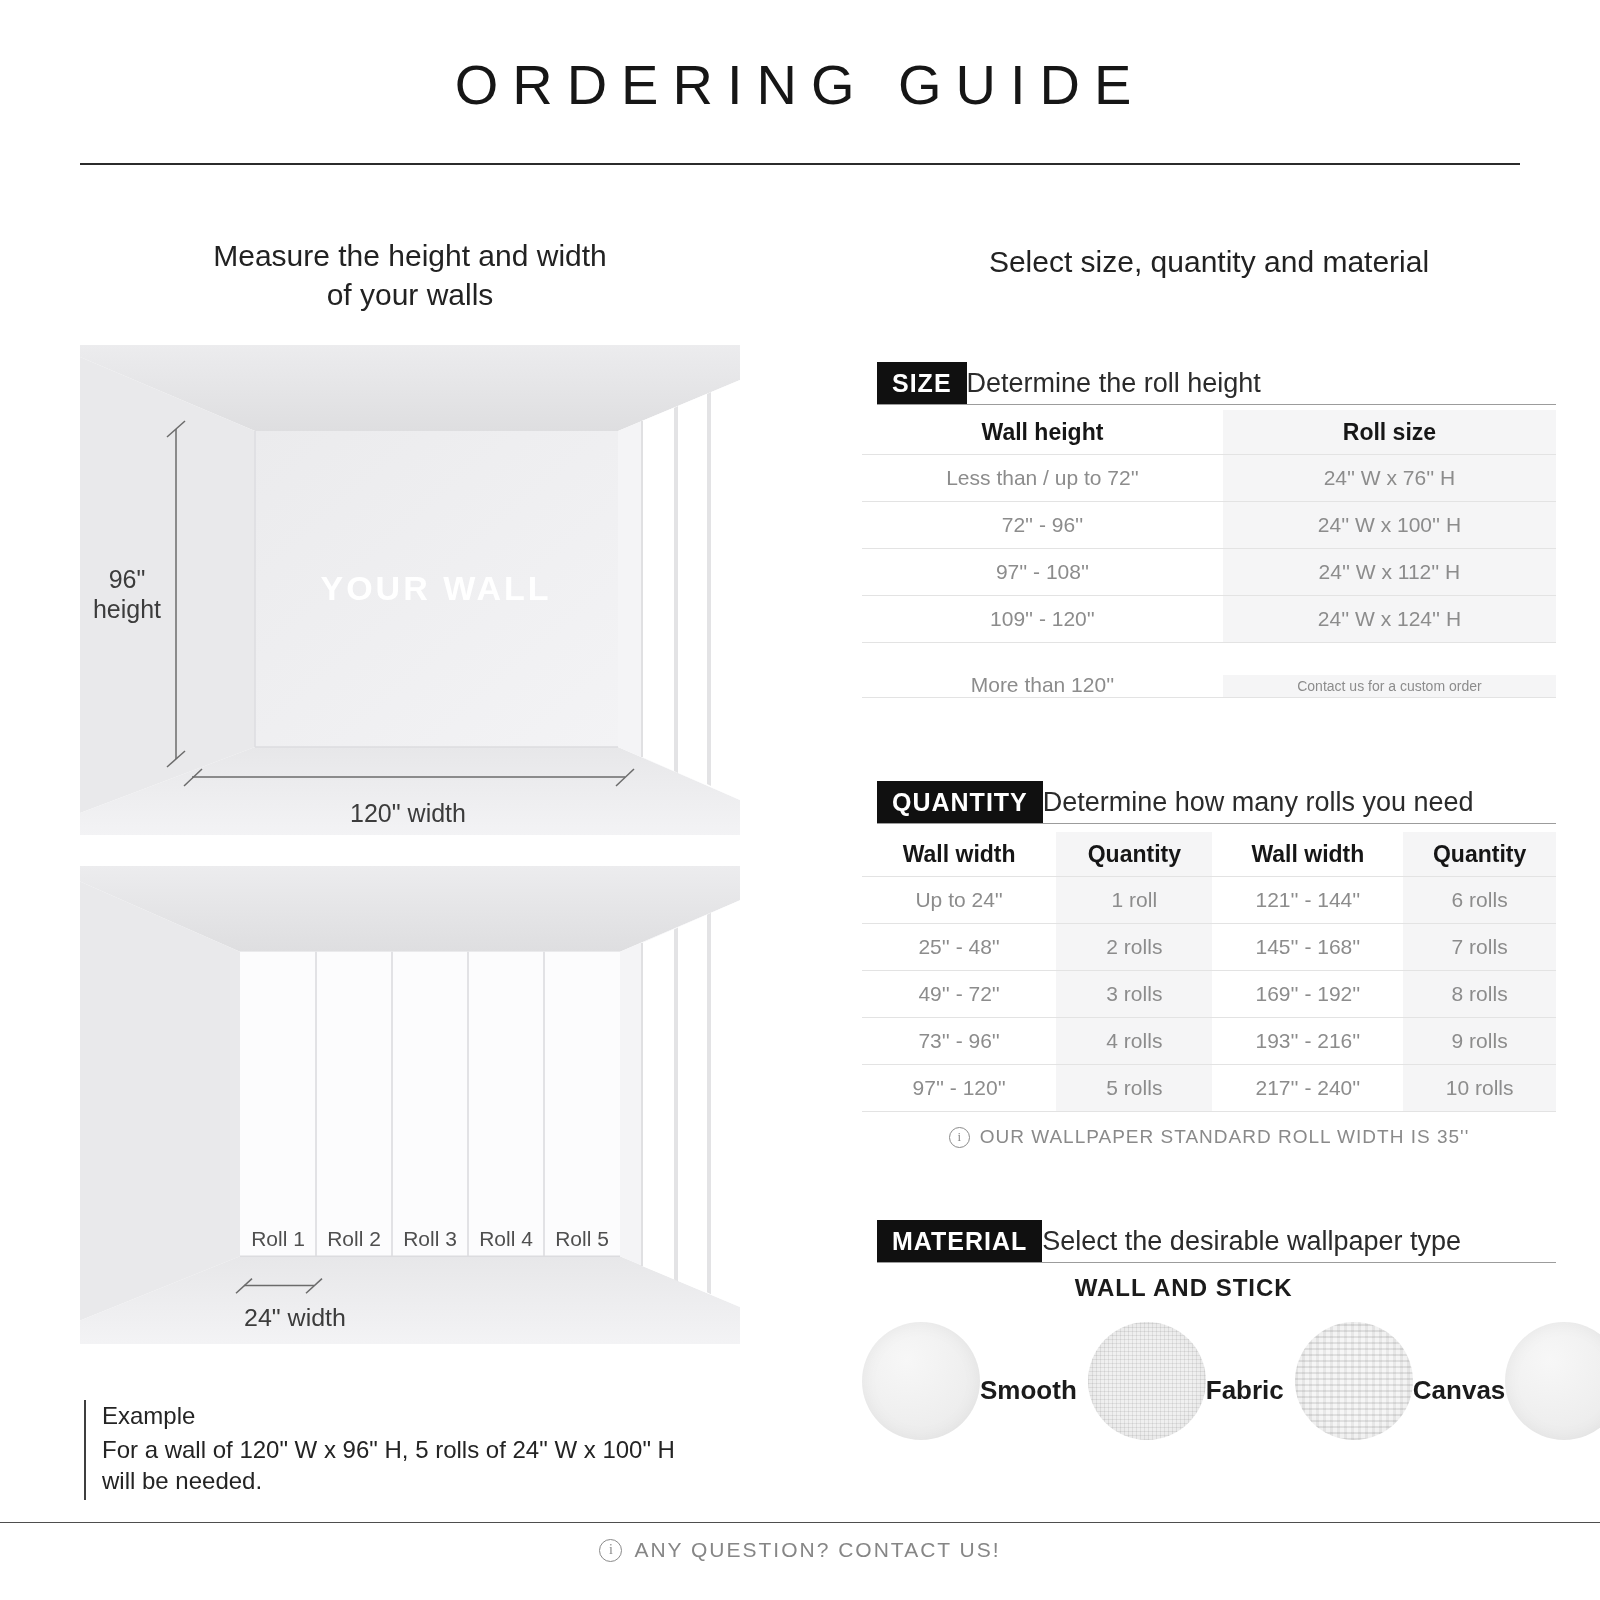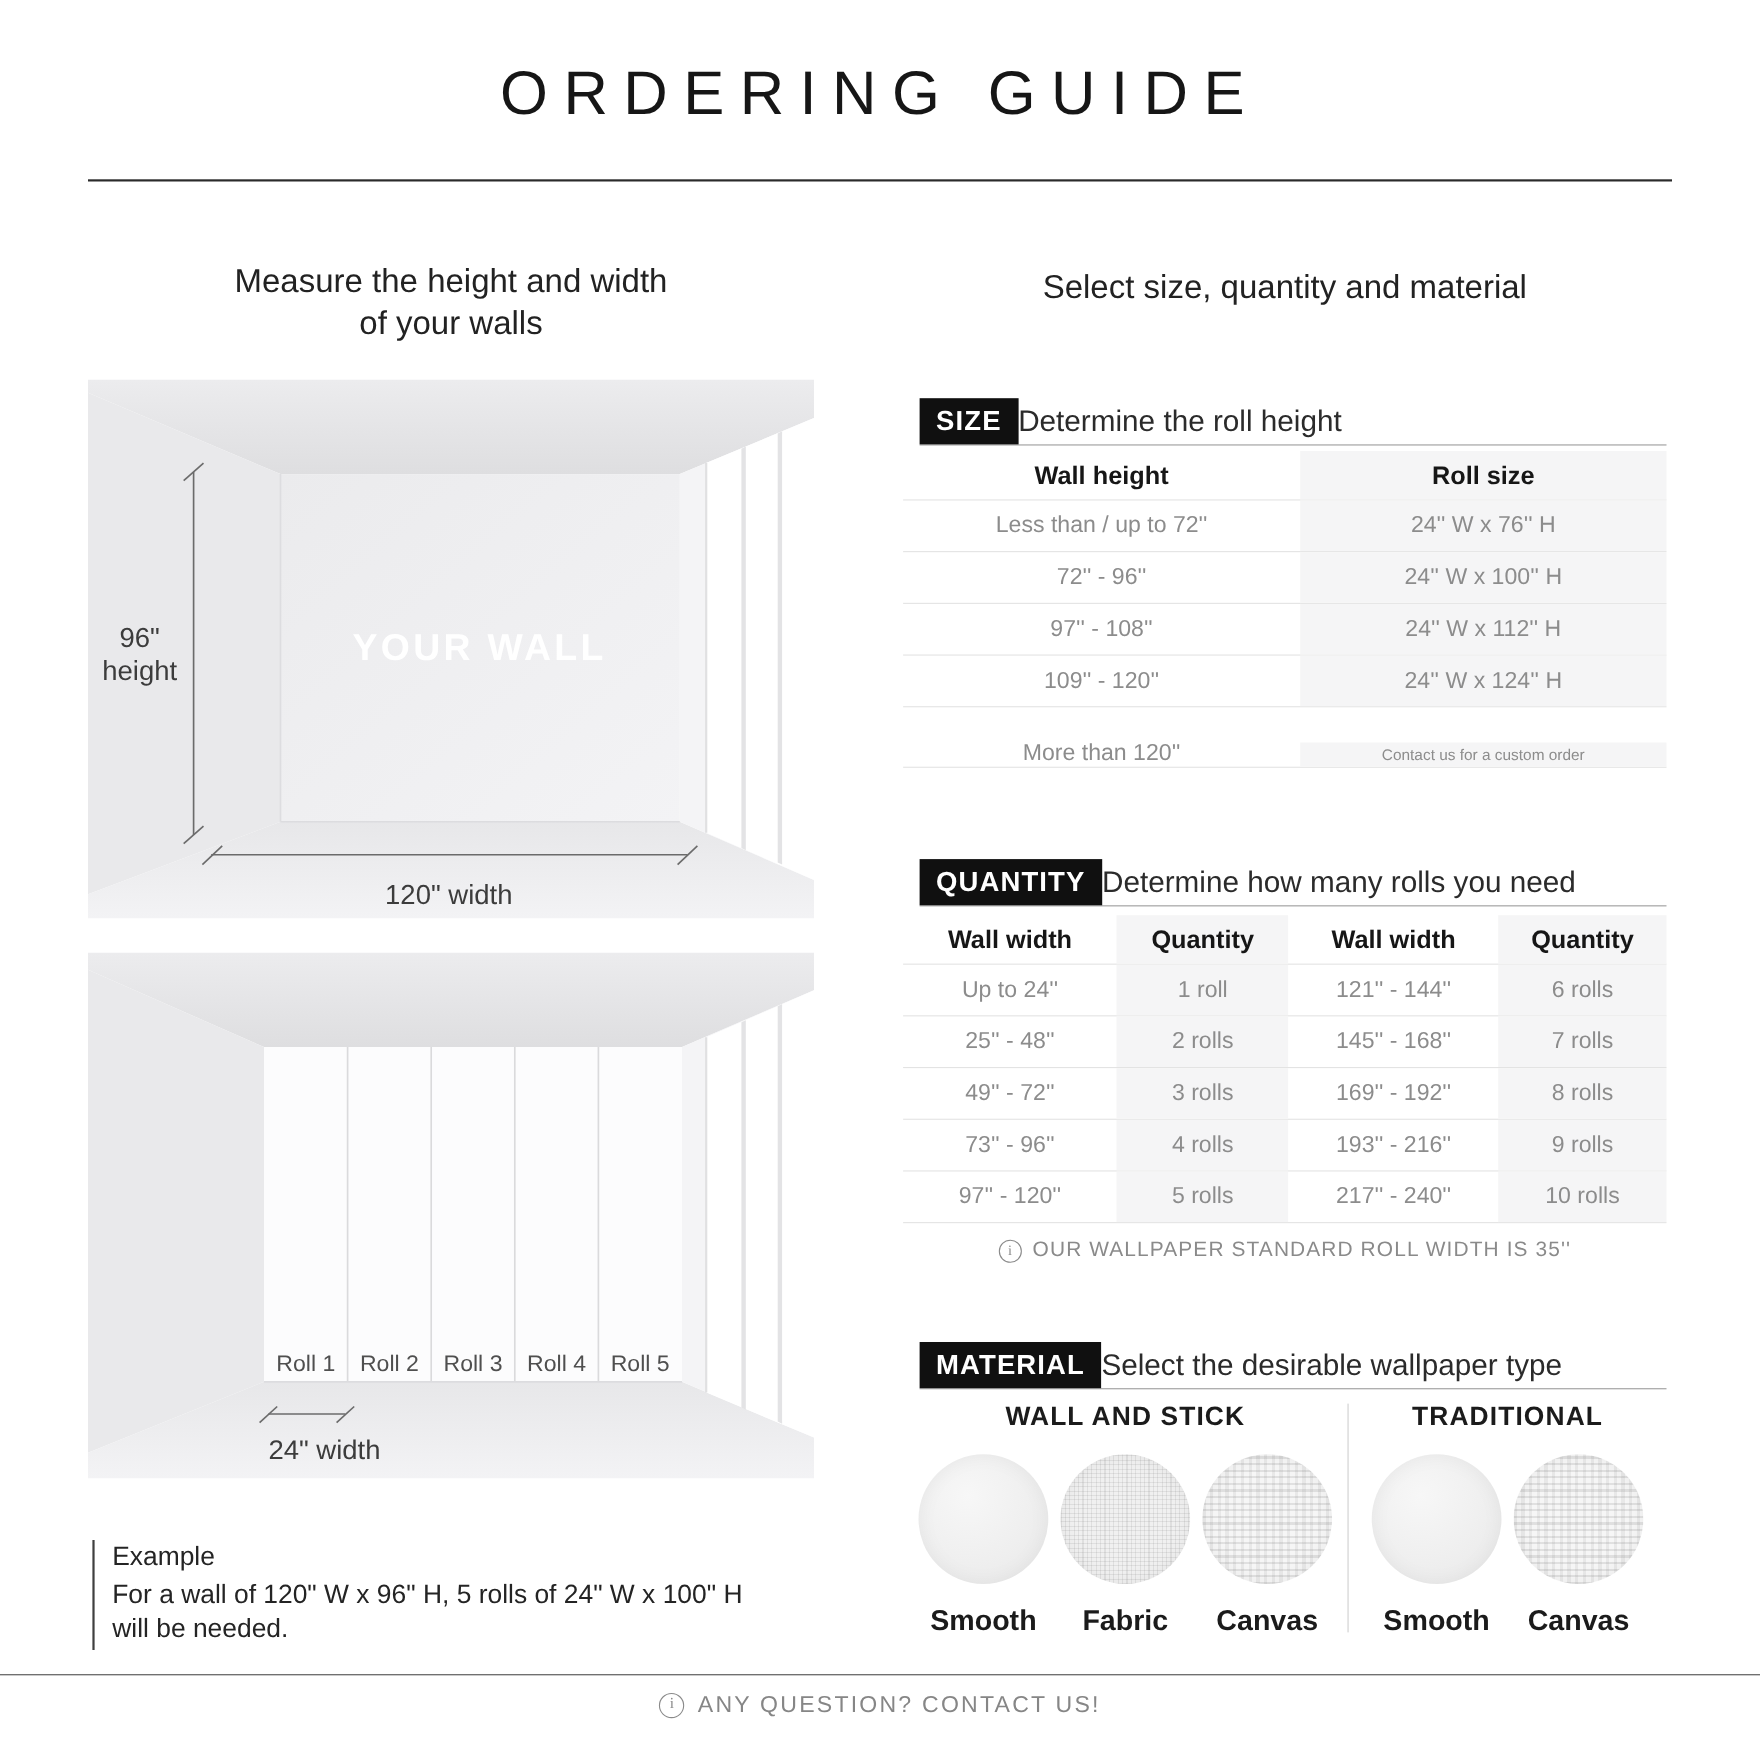--- a/index.html
+++ b/index.html
@@ -6,21 +6,21 @@
   body{font-family:"Liberation Sans", sans-serif; color:#1e1e1e;}
   .page{position:relative;width:1600px;height:1600px;background:#fff;overflow:hidden;}
 
   
   .page-title{position:absolute;top:52px;left:0;width:100%;text-align:center;
     font-size:56px;font-weight:500;letter-spacing:14px;color:#161616;margin:0;}
   .title-rule{position:absolute;top:163px;left:80px;width:1440px;border-top:2px solid #2b2b2b;}
 
   
   .left-col{position:absolute;left:80px;top:0;width:660px;height:1600px;}
-  .right-col{position:absolute;left:821px;top:0;width:694px;height:1583px;}
+  .right-col{position:absolute;left:862px;top:0;width:694px;height:1583px;}
 
   .col-heading{position:absolute;top:236px;left:0;width:100%;text-align:center;
     font-size:30px;font-weight:400;color:#222;line-height:39px;margin:0;}
   .right-col .col-heading{top:242px;}
 
   
   .room1{position:absolute;top:345px;left:0;width:660px;height:490px;}
   .room2{position:absolute;top:866px;left:0;width:660px;height:478px;}
   svg text{font-family:"Liberation Sans", sans-serif;}
 
@@ -75,21 +75,21 @@
   .footer-row .info-icon{width:21px;height:21px;font-size:14px;}
 
   
   .material-row{position:absolute;top:1274px;left:0;right:0;display:flex;}
   .mat-group{display:flex;flex-direction:column;}
   .mat-group.g1{flex:0 0 404px;}
   .mat-group.g2{flex:1;}
   .mat-head{text-align:center;font-size:24px;font-weight:600;color:#1b1b1b;letter-spacing:1px;
     margin-bottom:20px;}
   .swatches{display:flex;justify-content:center;gap:11px;}
-  .swatch-wrap{display:flex;flex-direction:column;align-items:center;}
+  .swatch-wrap{display:flex;flex-direction:row;align-items:center;}
   .swatch{width:118px;height:118px;border-radius:50%;box-shadow:inset 0 0 18px rgba(0,0,0,0.05);}
   .tex-smooth{background:radial-gradient(circle at 38% 32%, #f7f7f7 0%, #efefef 55%, #e8e8e8 100%);}
   .tex-fabric{background-color:#f0f0f0;
     background-image:repeating-linear-gradient(0deg, rgba(120,120,120,.14) 0 1px, transparent 1px 4px),
                      repeating-linear-gradient(90deg, rgba(120,120,120,.14) 0 1px, transparent 1px 4px);}
   .tex-canvas{background-color:#f6f6f6;
     background-image:repeating-linear-gradient(0deg, rgba(110,110,110,.16) 0 2px, transparent 2px 6px),
                      repeating-linear-gradient(90deg, rgba(110,110,110,.10) 0 3px, transparent 3px 7px);}
   .swatch-label{margin-top:18px;font-size:26px;font-weight:bold;color:#1b1b1b;}
   .mat-divider{width:1px;background:#cfcfcf;height:208px;margin-top:2px;}

